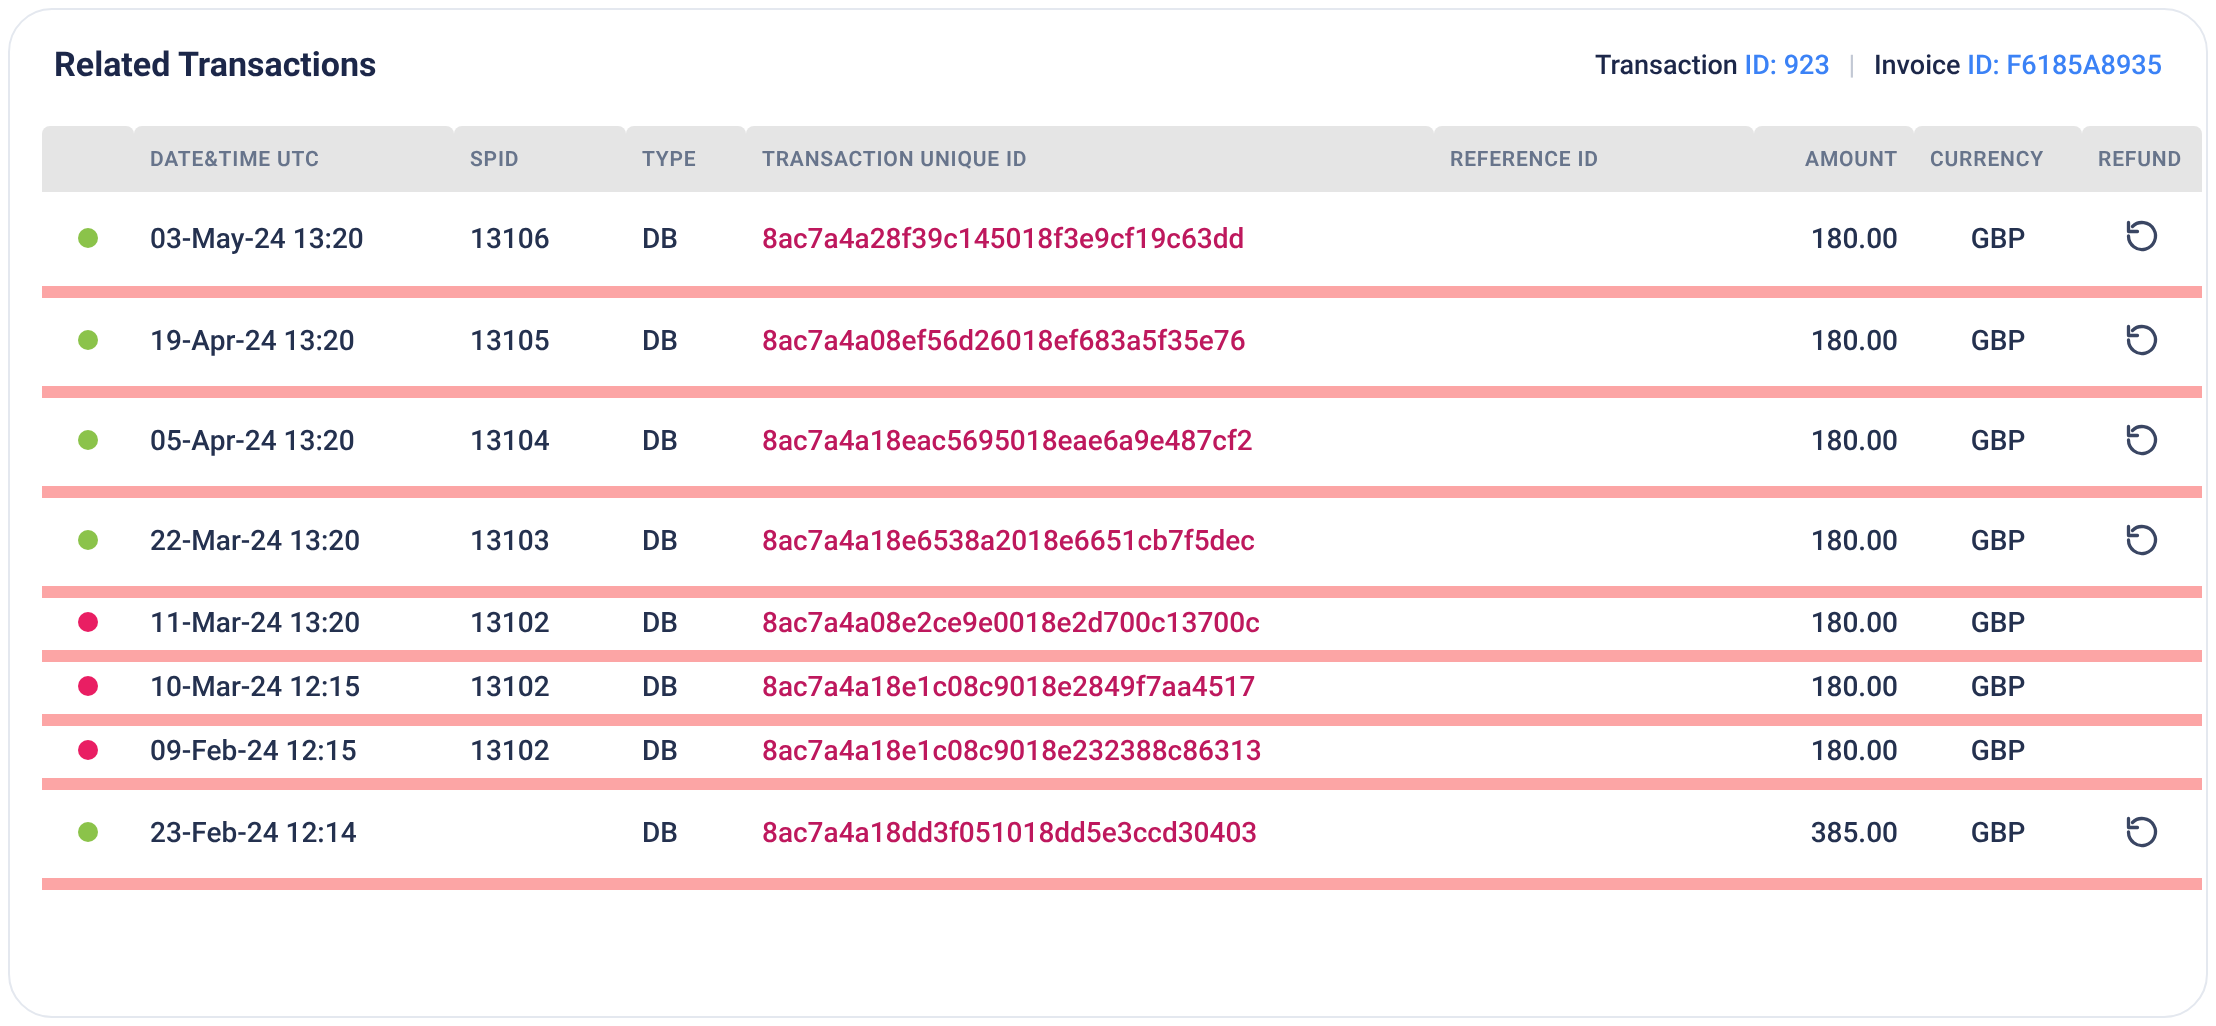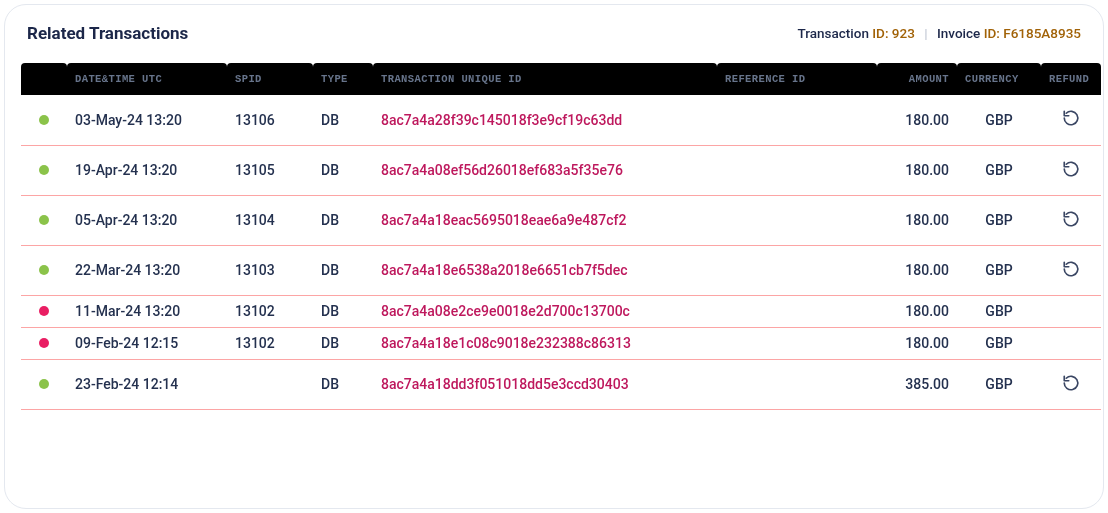--- a/index.html
+++ b/index.html
@@ -28,33 +28,32 @@
   .card-title {
     font-size: 17px;
     font-weight: 700;
     color: #1c2749;
   }
   .header-meta {
     font-size: 13.5px;
     color: #1c2749;
     font-weight: 500;
   }
-  .header-meta .muted { color: #a16207; font-weight: 500; }
+  .header-meta .muted { color: #3b82f6; font-weight: 500; }
   .header-meta .sep { color: #c2c8d4; margin: 0 6px; }
   .table-wrap {
     padding: 6px 16px 12px 16px;
   }
   table {
     width: 100%;
     border-collapse: collapse;
     table-layout: fixed;
   }
   thead tr {
-    background: #000000;
-    font-family: Liberation Mono, monospace;
+    background: #e5e5e5;
   }
   thead th {
     font-size: 10.5px;
     font-weight: 600;
     letter-spacing: 0.4px;
     color: #67748b;
     text-transform: uppercase;
     padding: 10px 8px;
     text-align: left;
     border-top-left-radius: 4px;
@@ -63,21 +62,21 @@
   th.col-status { width: 46px; }
   th.col-date { width: 160px; }
   th.col-spid { width: 86px; text-align: left;}
   th.col-type { width: 60px; }
   th.col-uid { width: 344px; }
   th.col-ref { width: 160px; }
   th.col-amount { width: 80px; text-align: right; }
   th.col-curr { width: 84px; text-align: left; }
   th.col-refund { width: 60px; text-align: center; padding-right: 12px;}
   tbody tr {
-    border-bottom: 1px solid #fca5a5;
+    border-bottom: 6px solid #fca5a5;
   }
   tbody td {
     padding: 0 8px;
     font-size: 14px;
     color: #24314f;
     vertical-align: middle;
     height: 50px;
   }
   tbody tr.short td { height: 32px; }
   td.cell-status { text-align: center; }
@@ -216,20 +215,31 @@
             <td class="cell-spid">13102</td>
             <td class="cell-type">DB</td>
             <td class="cell-uid"><a href="#">8ac7a4a08e2ce9e0018e2d700c13700c</a></td>
             <td class="cell-ref"></td>
             <td class="cell-amount">180.00</td>
             <td class="cell-curr">GBP</td>
             <td class="cell-refund"></td>
           </tr>
           <tr class="short">
             <td class="cell-status"><span class="dot red"></span></td>
+            <td class="cell-date">10-Mar-24 12:15</td>
+            <td class="cell-spid">13102</td>
+            <td class="cell-type">DB</td>
+            <td class="cell-uid"><a href="#">8ac7a4a18e1c08c9018e2849f7aa4517</a></td>
+            <td class="cell-ref"></td>
+            <td class="cell-amount">180.00</td>
+            <td class="cell-curr">GBP</td>
+            <td class="cell-refund"></td>
+          </tr>
+          <tr class="short">
+            <td class="cell-status"><span class="dot red"></span></td>
             <td class="cell-date">09-Feb-24 12:15</td>
             <td class="cell-spid">13102</td>
             <td class="cell-type">DB</td>
             <td class="cell-uid"><a href="#">8ac7a4a18e1c08c9018e232388c86313</a></td>
             <td class="cell-ref"></td>
             <td class="cell-amount">180.00</td>
             <td class="cell-curr">GBP</td>
             <td class="cell-refund"></td>
           </tr>
           <tr>

